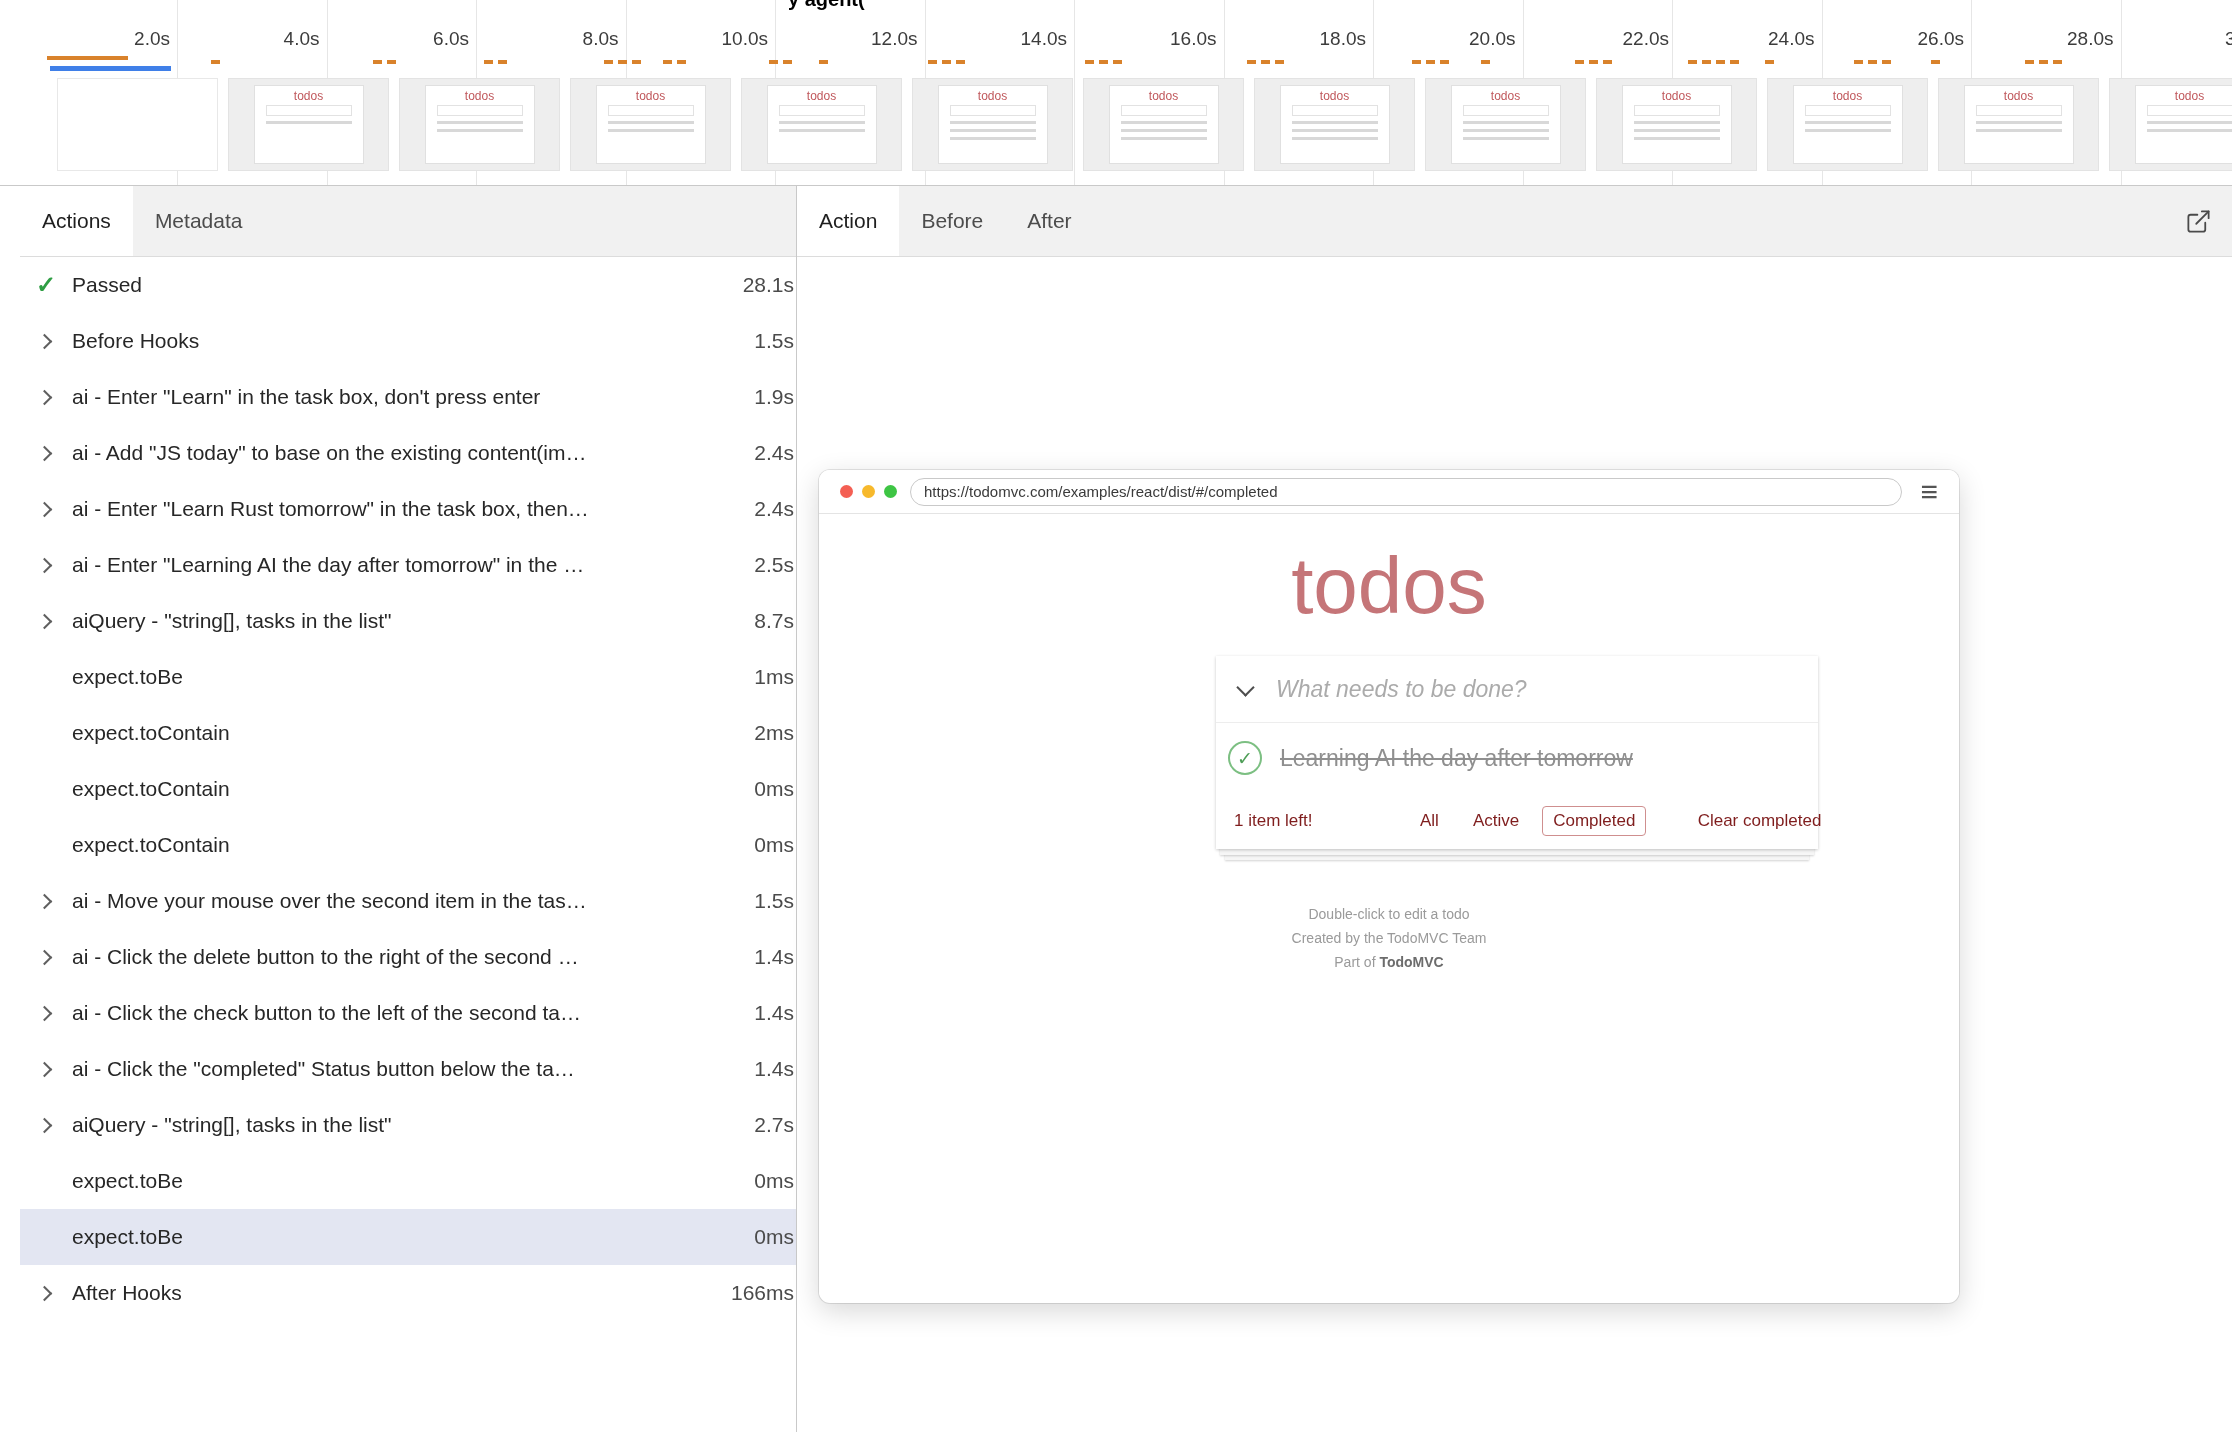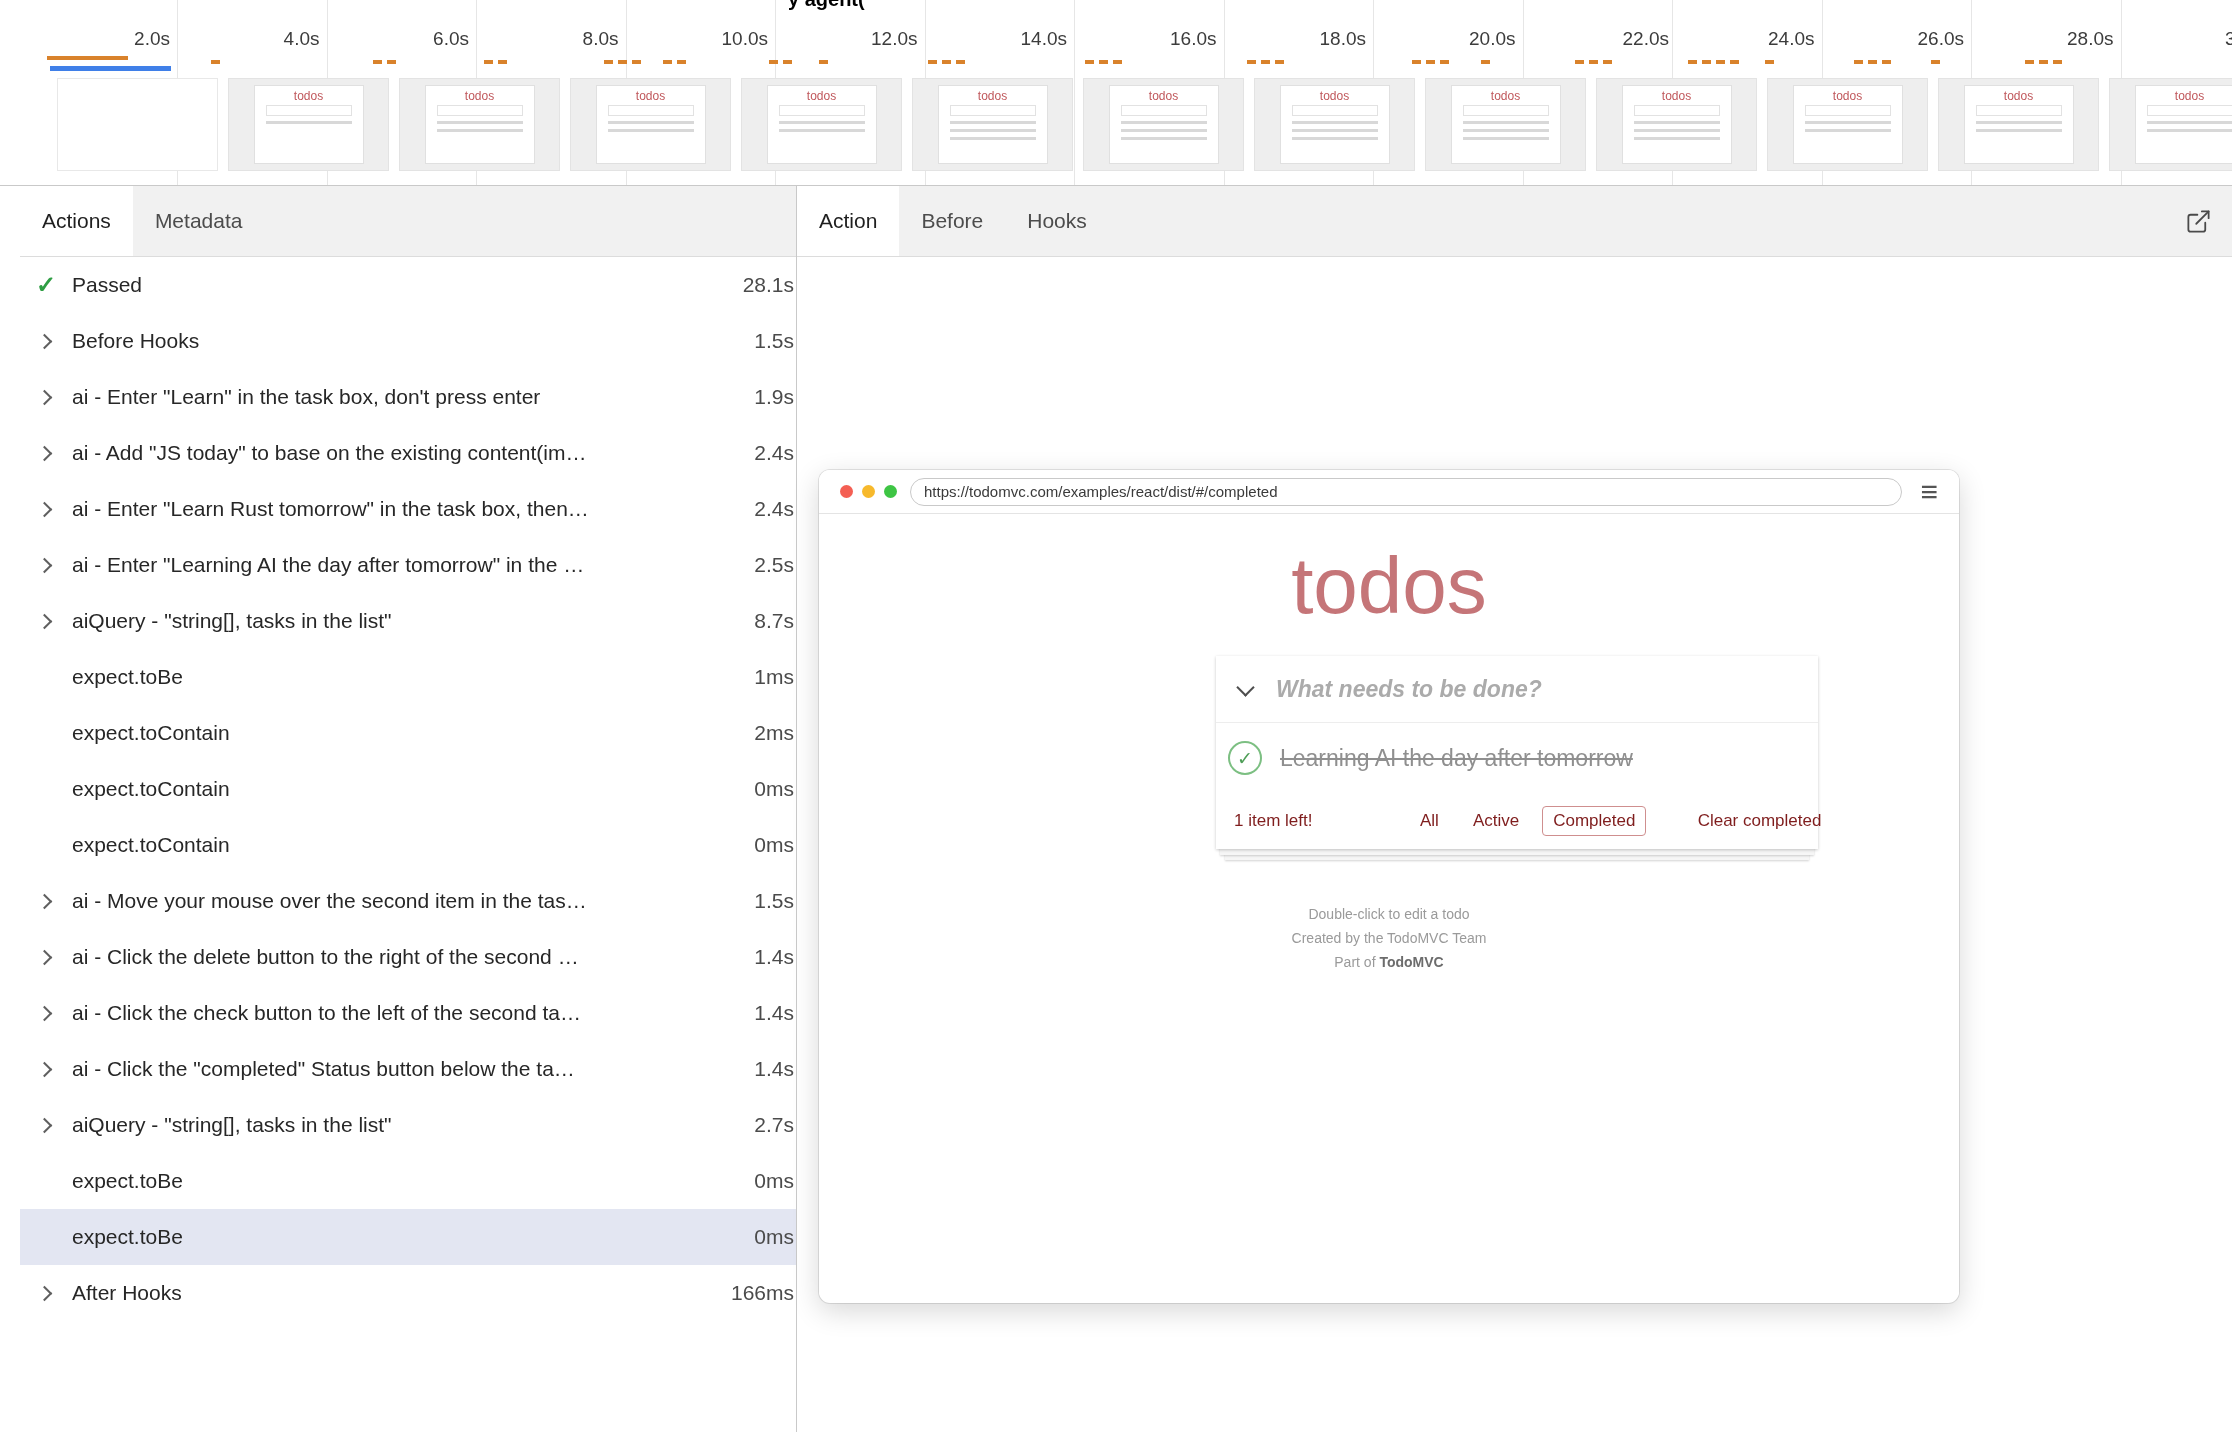--- a/index.html
+++ b/index.html
@@ -65,21 +65,21 @@
 
   .app{position:relative;height:788px;border-radius:0 0 11px 11px;overflow:hidden;background:#fff;}
   .app-title{position:absolute;top:26px;left:0;right:0;text-align:center;font-size:80px;font-weight:200;color:#bb5d61;opacity:.85;}
   .todo-card{position:absolute;left:397px;top:142px;width:602px;background:#fff;
              box-shadow:0 1px 3px rgba(0,0,0,0.22),0 10px 0 -4px #f6f6f6,0 11px 2px -4px rgba(0,0,0,0.18),
                         0 20px 0 -9px #f6f6f6,0 21px 2px -9px rgba(0,0,0,0.18);}
   .input-row{height:66px;display:flex;align-items:center;border-bottom:1px solid #ededed;}
   .toggle-all{flex:0 0 58px;display:flex;justify-content:center;cursor:pointer;}
   .chev-down{width:11px;height:11px;border-right:2px solid #4e4e4e;border-bottom:2px solid #4e4e4e;
              transform:rotate(45deg);margin-top:-4px;}
-  .new-todo{flex:1;border:0;outline:0;font-size:23px;color:#333;background:transparent;font-family:inherit;font-weight:bold;}
+  .new-todo{flex:1;border:0;outline:0;font-size:23px;color:#333;background:transparent;font-family:inherit;}
   .new-todo::placeholder{font-style:italic;color:#ababab;}
   .todo-row{height:70px;display:flex;align-items:center;padding:0 16px 0 12px;}
   .check-circle{flex:0 0 34px;height:34px;border-radius:50%;border:2px solid #7cbf82;color:#4e9e57;
                 display:flex;align-items:center;justify-content:center;font-size:19px;box-sizing:border-box;margin-right:18px;}
   .todo-text{font-size:23px;color:#8f8f8f;}
   .todo-text.completed{text-decoration:line-through;}
   .app-footer{height:56px;display:flex;align-items:center;padding:0 18px;font-size:17px;color:#7f1d1d;}
   .count{flex:0 0 175px;}
   .filters{flex:1;display:flex;justify-content:center;gap:12px;align-items:center;}
   .filter{padding:4px 10px;border:1px solid transparent;border-radius:4px;cursor:pointer;}
@@ -402,21 +402,21 @@
         <span class="dur">166ms</span>
       </div>
     </div>
 </div>
 
 <div class="right-panel">
   <div class="tabbar">
     <div class="tabs-slot">
         <div class="tab active">Action</div>
         <div class="tab">Before</div>
-        <div class="tab">Hooks</div>
+        <div class="tab">After</div>
       </div>
     <div class="spacer"></div>
     <div class="external-btn">
       <svg width="27" height="27" viewBox="0 0 24 24" fill="none" stroke="#4a4a4a" stroke-width="1.6" stroke-linecap="round" stroke-linejoin="round">
         <path d="M18 13v6a2 2 0 0 1-2 2H5a2 2 0 0 1-2-2V8a2 2 0 0 1 2-2h6"></path>
         <path d="M15 3h6v6"></path>
         <path d="M10 14L21 3"></path>
       </svg>
     </div>
   </div>

